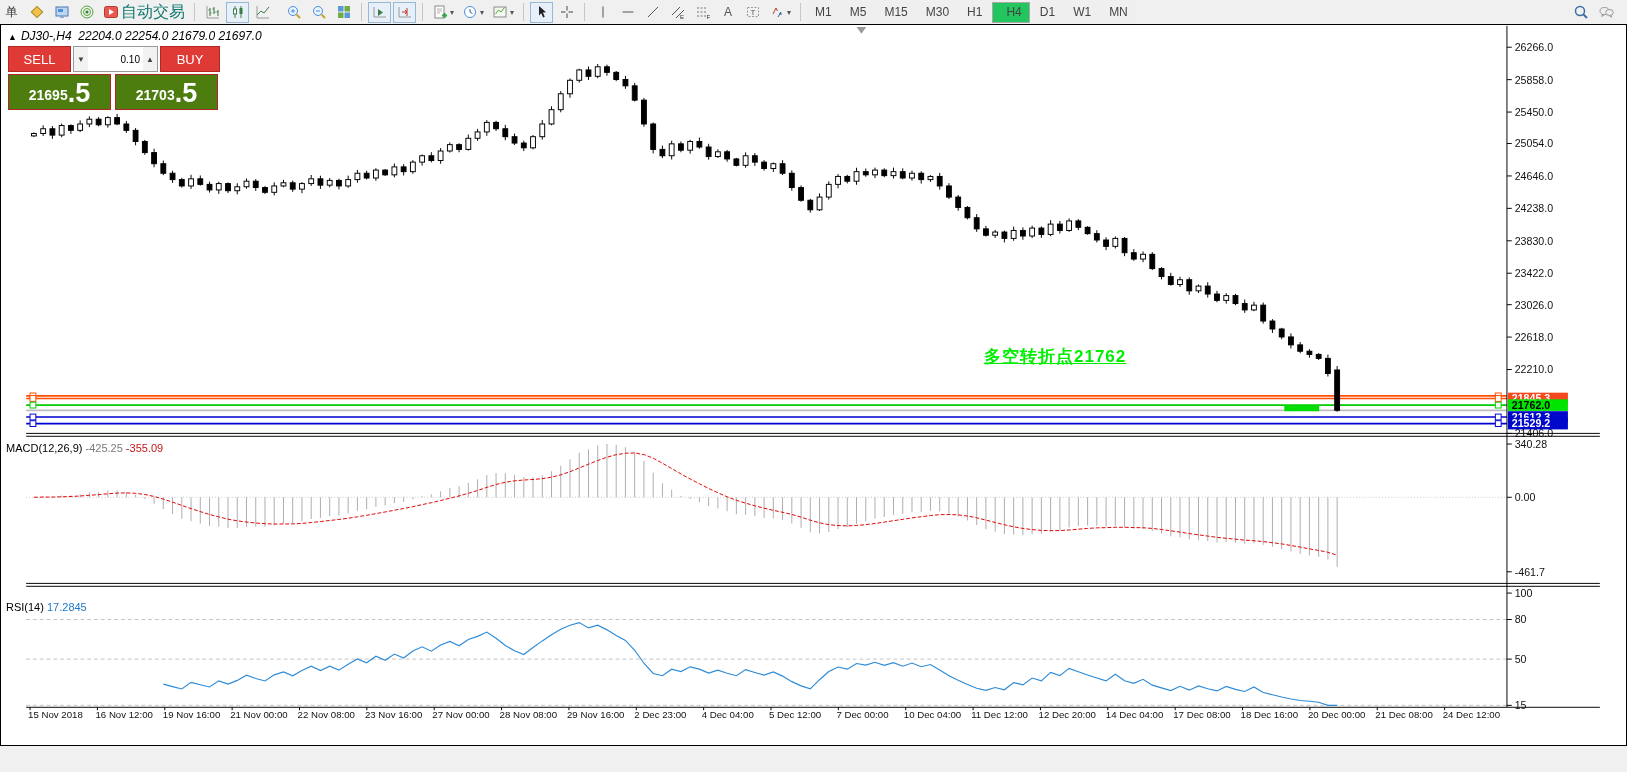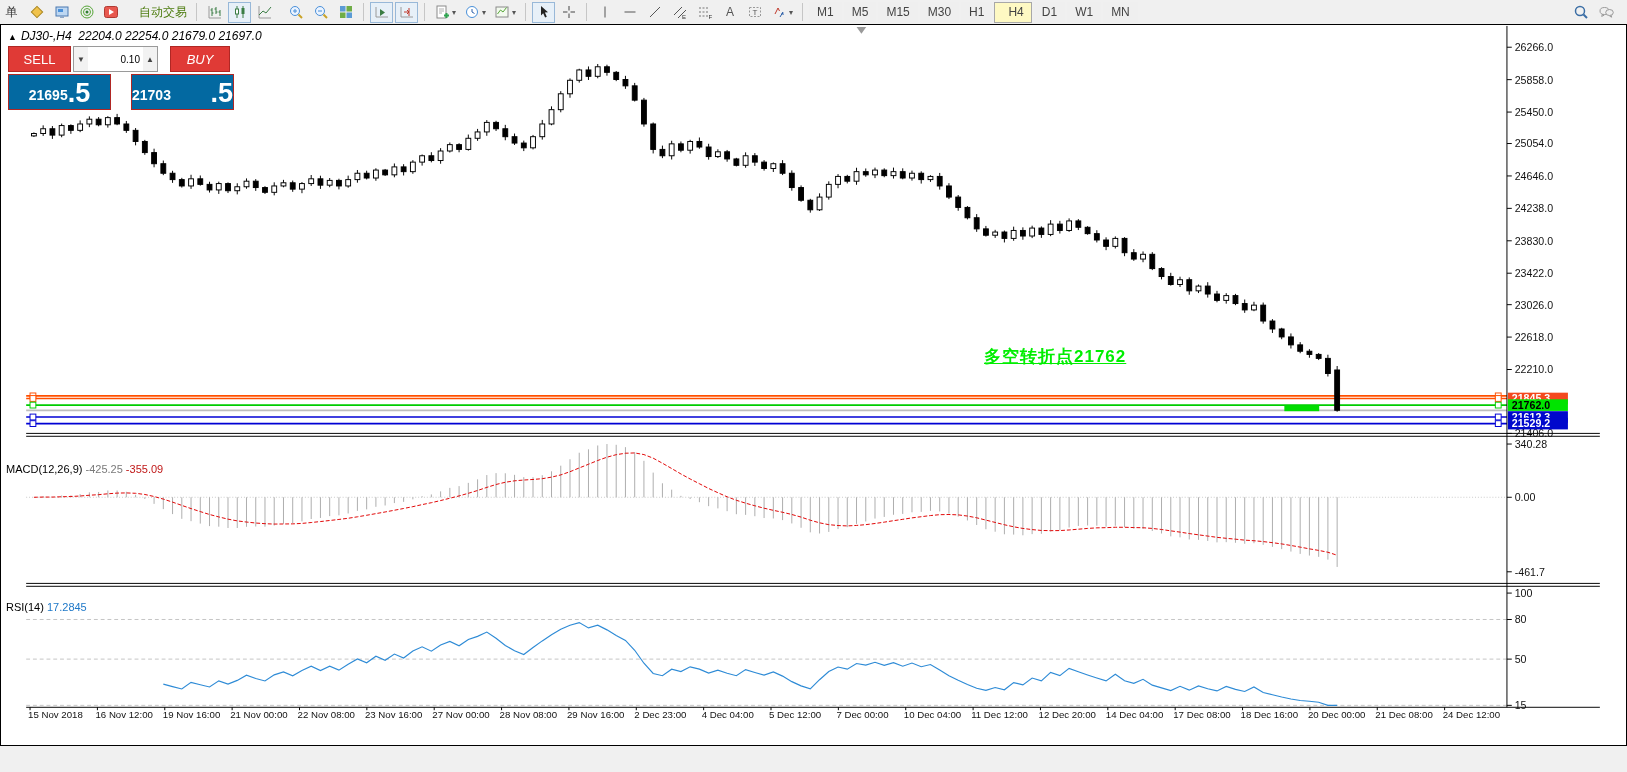--- a/index.html
+++ b/index.html
@@ -11,49 +11,49 @@
   .tbtn{height:21px;min-width:23px;border:1px solid transparent;background:transparent;
     display:flex;align-items:center;justify-content:center;font-size:12px;color:#333;
     padding:0 2px;box-sizing:border-box;cursor:default;}
   .tbtn.active{background:#e7f0f8;border:1px solid #98b8d8;}
   .tbtn .caret{font-size:8px;color:#555;margin-left:2px;}
   .tbtn svg{display:block;}
   .tsep{width:1px;height:18px;background:#c6c6c6;margin:0 4px;flex:0 0 auto;}
   .tgap{width:4px;flex:0 0 auto;}
   .tf-btn{height:21px;padding:0 7px;border:1px solid transparent;font-size:12px;color:#444;
     display:flex;align-items:center;box-sizing:border-box;}
-  .tf-btn.active{background:#fef9c3;border-color:#a8a8a8;padding-left:13px;}
+  .tf-btn.active{background:#22c55e;border-color:#a8a8a8;padding-left:13px;}
   .tspacer{flex:1 1 auto;}
-  .autolabel{font-size:12px;color:#4d7c0f;margin-left:20px;}
+  .autolabel{font-size:16px;color:#0f766e;margin-left:2px;}
   
   .chart-bg{position:absolute;top:24px;left:0;width:1627px;height:722px;background:#fff;
     border:1px solid #000;box-sizing:border-box;}
   #plot{position:absolute;top:24px;left:0;}
   .chart-title{position:absolute;left:8px;top:29px;font-size:12px;color:#000;z-index:5;font-style:italic;}
   .chart-title .tri{font-size:9px;margin-right:4px;}
   .ind-label{position:absolute;left:6px;font-size:11px;color:#000;z-index:5;}
   .ind-label .v-gray{color:#7a7a7a;}
   .ind-label .v-red{color:#c01818;}
   .ind-label .v-blue{color:#1e78c8;}
   .annotation{position:absolute;left:984px;top:345px;font-size:17px;font-weight:bold;
     z-index:5;letter-spacing:1px;}
   
   .trade{position:absolute;left:8px;top:46px;width:250px;z-index:6;font-family:inherit;}
   .trade-row1{display:flex;height:26px;}
   .btn-red{background:#e03a36;border:1px solid #b02724;color:#fff;font-size:13px;
     display:flex;align-items:center;justify-content:center;box-sizing:border-box;}
   .sell-btn{width:63px;}
-  .buy-btn{width:60px;margin-left:12px;font-style:italic;}
+  .buy-btn{width:60px;margin-left:2px;}
   .vol-box{width:85px;margin-left:2px;display:flex;border:1px solid #9a9a9a;background:#fff;box-sizing:border-box;}
   .vol-step{width:17px;background:#f2f2f2;border:none;font-size:8px;color:#444;padding:0;}
   .vol-input{width:49px;border:none;outline:none;text-align:right;font-size:10px;padding:0 3px;}
   .trade-row2{display:flex;height:36px;margin-top:2px;}
-  .price-cell{width:103px;background:#0369a1;border:1px solid #b02724;color:#fff;
+  .price-cell{width:103px;background:#4d7c0f;border:1px solid #b02724;color:#fff;
     display:flex;align-items:flex-end;justify-content:center;box-sizing:border-box;padding-bottom:2px;}
-  .price-cell + .price-cell{margin-left:20px;justify-content:space-between;}
+  .price-cell + .price-cell{margin-left:4px;}
   .p-small{font-size:14px;font-weight:bold;line-height:24px;}
   .p-big{font-size:27px;font-weight:bold;line-height:27px;}
 </style>
 </head>
 <body>
 
 <div class="window">
 
   <div class="toolbar" id="toolbar">
       <button class="tbtn">单</button>
@@ -876,21 +876,21 @@
       </div>
       <div class="price-cell">
         <span class="p-small">21703</span>
           <span class="p-big">.5</span>
       </div>
     </div>
   </div>
 
   <div class="annotation" id="annotation" style="color: rgb(0, 238, 0); text-decoration: underline;">多空转折点21762</div>
 
-  <div class="ind-label" style="top:463px;">
+  <div class="ind-label" style="top:442px;">
     <span>MACD(12,26,9)</span>
     <span class="v-gray">-425.25</span>
     <span class="v-red">-355.09</span>
   </div>
 
   <div class="ind-label" style="top:601px;">
     <span>RSI(14)</span>
     <span class="v-blue">17.2845</span>
   </div>
 

